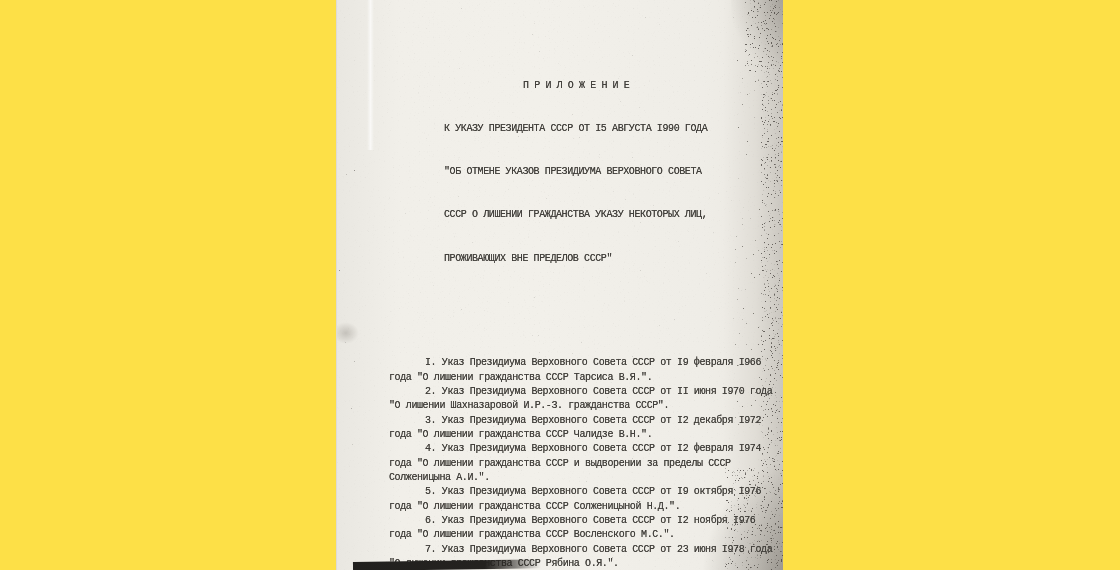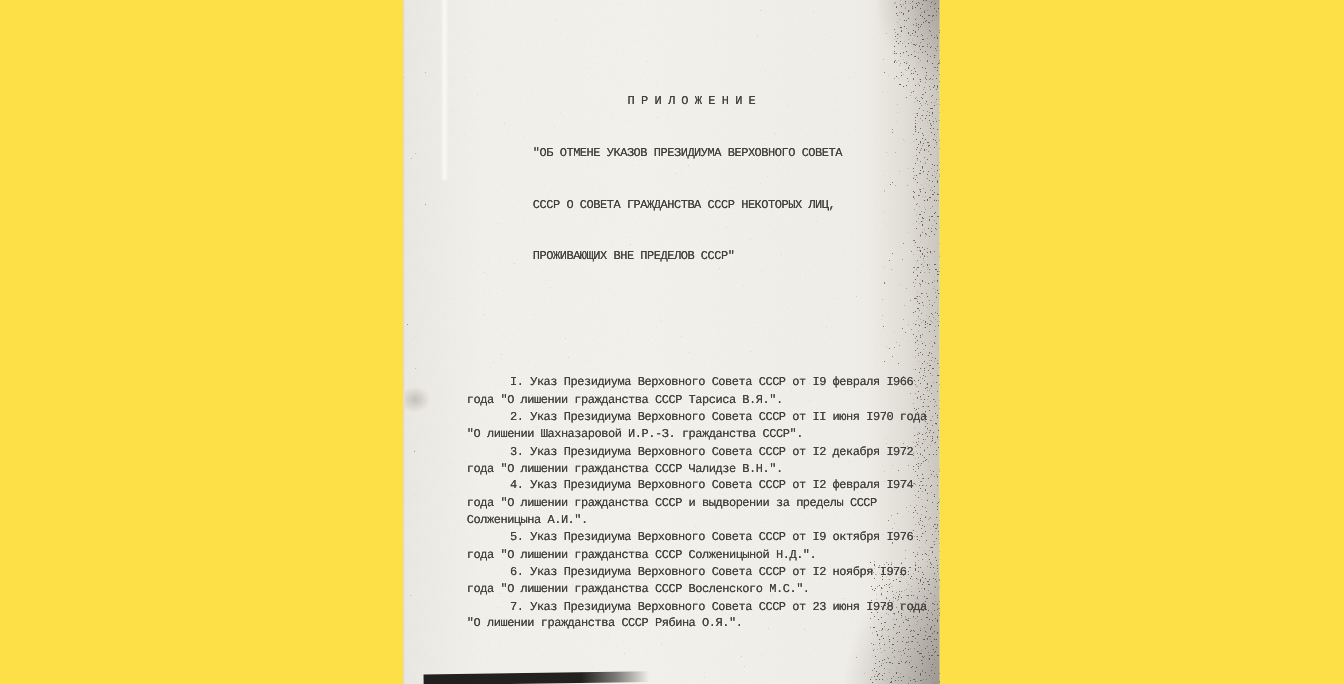--- a/index.html
+++ b/index.html
@@ -97,22 +97,23 @@
 
     <div class="edge-shade"></div>
     <div class="corner-shade-tr"></div>
     <div class="corner-shade-br"></div>
     <div class="crease"></div>
     <div class="smudge"></div>
 
     <div class="text" style="color: rgb(66, 64, 60);">
       <div class="header">
         <div class="h-title">П Р И Л О Ж Е Н И Е</div>
+        <div class="h-line">К УКАЗУ ПРЕЗИДЕНТА СССР ОТ I5 АВГУСТА I990 ГОДА</div>
         <div class="h-line">"ОБ ОТМЕНЕ УКАЗОВ ПРЕЗИДИУМА ВЕРХОВНОГО СОВЕТА</div>
-        <div class="h-line">СССР О СОВЕТА ГРАЖДАНСТВА СССР НЕКОТОРЫХ ЛИЦ,</div>
+        <div class="h-line">СССР О ЛИШЕНИИ ГРАЖДАНСТВА УКАЗУ НЕКОТОРЫХ ЛИЦ,</div>
         <div class="h-line">ПРОЖИВАЮЩИХ ВНЕ ПРЕДЕЛОВ СССР"</div>
       </div>
       <div class="items" id="items"><div class="par"><div class="line first">I. Указ Президиума Верховного Совета СССР от I9 февраля I966</div><div class="line">года "О лишении гражданства СССР Тарсиса В.Я.".</div></div><div class="par"><div class="line first">2. Указ Президиума Верховного Совета СССР от II июня I970 года</div><div class="line">"О лишении Шахназаровой И.Р.-З. гражданства СССР".</div></div><div class="par"><div class="line first">3. Указ Президиума Верховного Совета СССР от I2 декабря I972</div><div class="line">года "О лишении гражданства СССР Чалидзе В.Н.".</div></div><div class="par"><div class="line first">4. Указ Президиума Верховного Совета СССР от I2 февраля I974</div><div class="line">года "О лишении гражданства СССР и выдворении за пределы СССР</div><div class="line">Солженицына А.И.".</div></div><div class="par"><div class="line first">5. Указ Президиума Верховного Совета СССР от I9 октября I976</div><div class="line">года "О лишении гражданства СССР Солженицыной Н.Д.".</div></div><div class="par"><div class="line first">6. Указ Президиума Верховного Совета СССР от I2 ноября I976</div><div class="line">года "О лишении гражданства СССР Восленского М.С.".</div></div><div class="par"><div class="line first">7. Указ Президиума Верховного Совета СССР от 23 июня I978 года</div><div class="line">"О лишении гражданства СССР Рябина О.Я.".</div></div></div>
     </div>
 
     <div class="blackbar"></div>
   </div>
 </div>
 
 </body></html>

